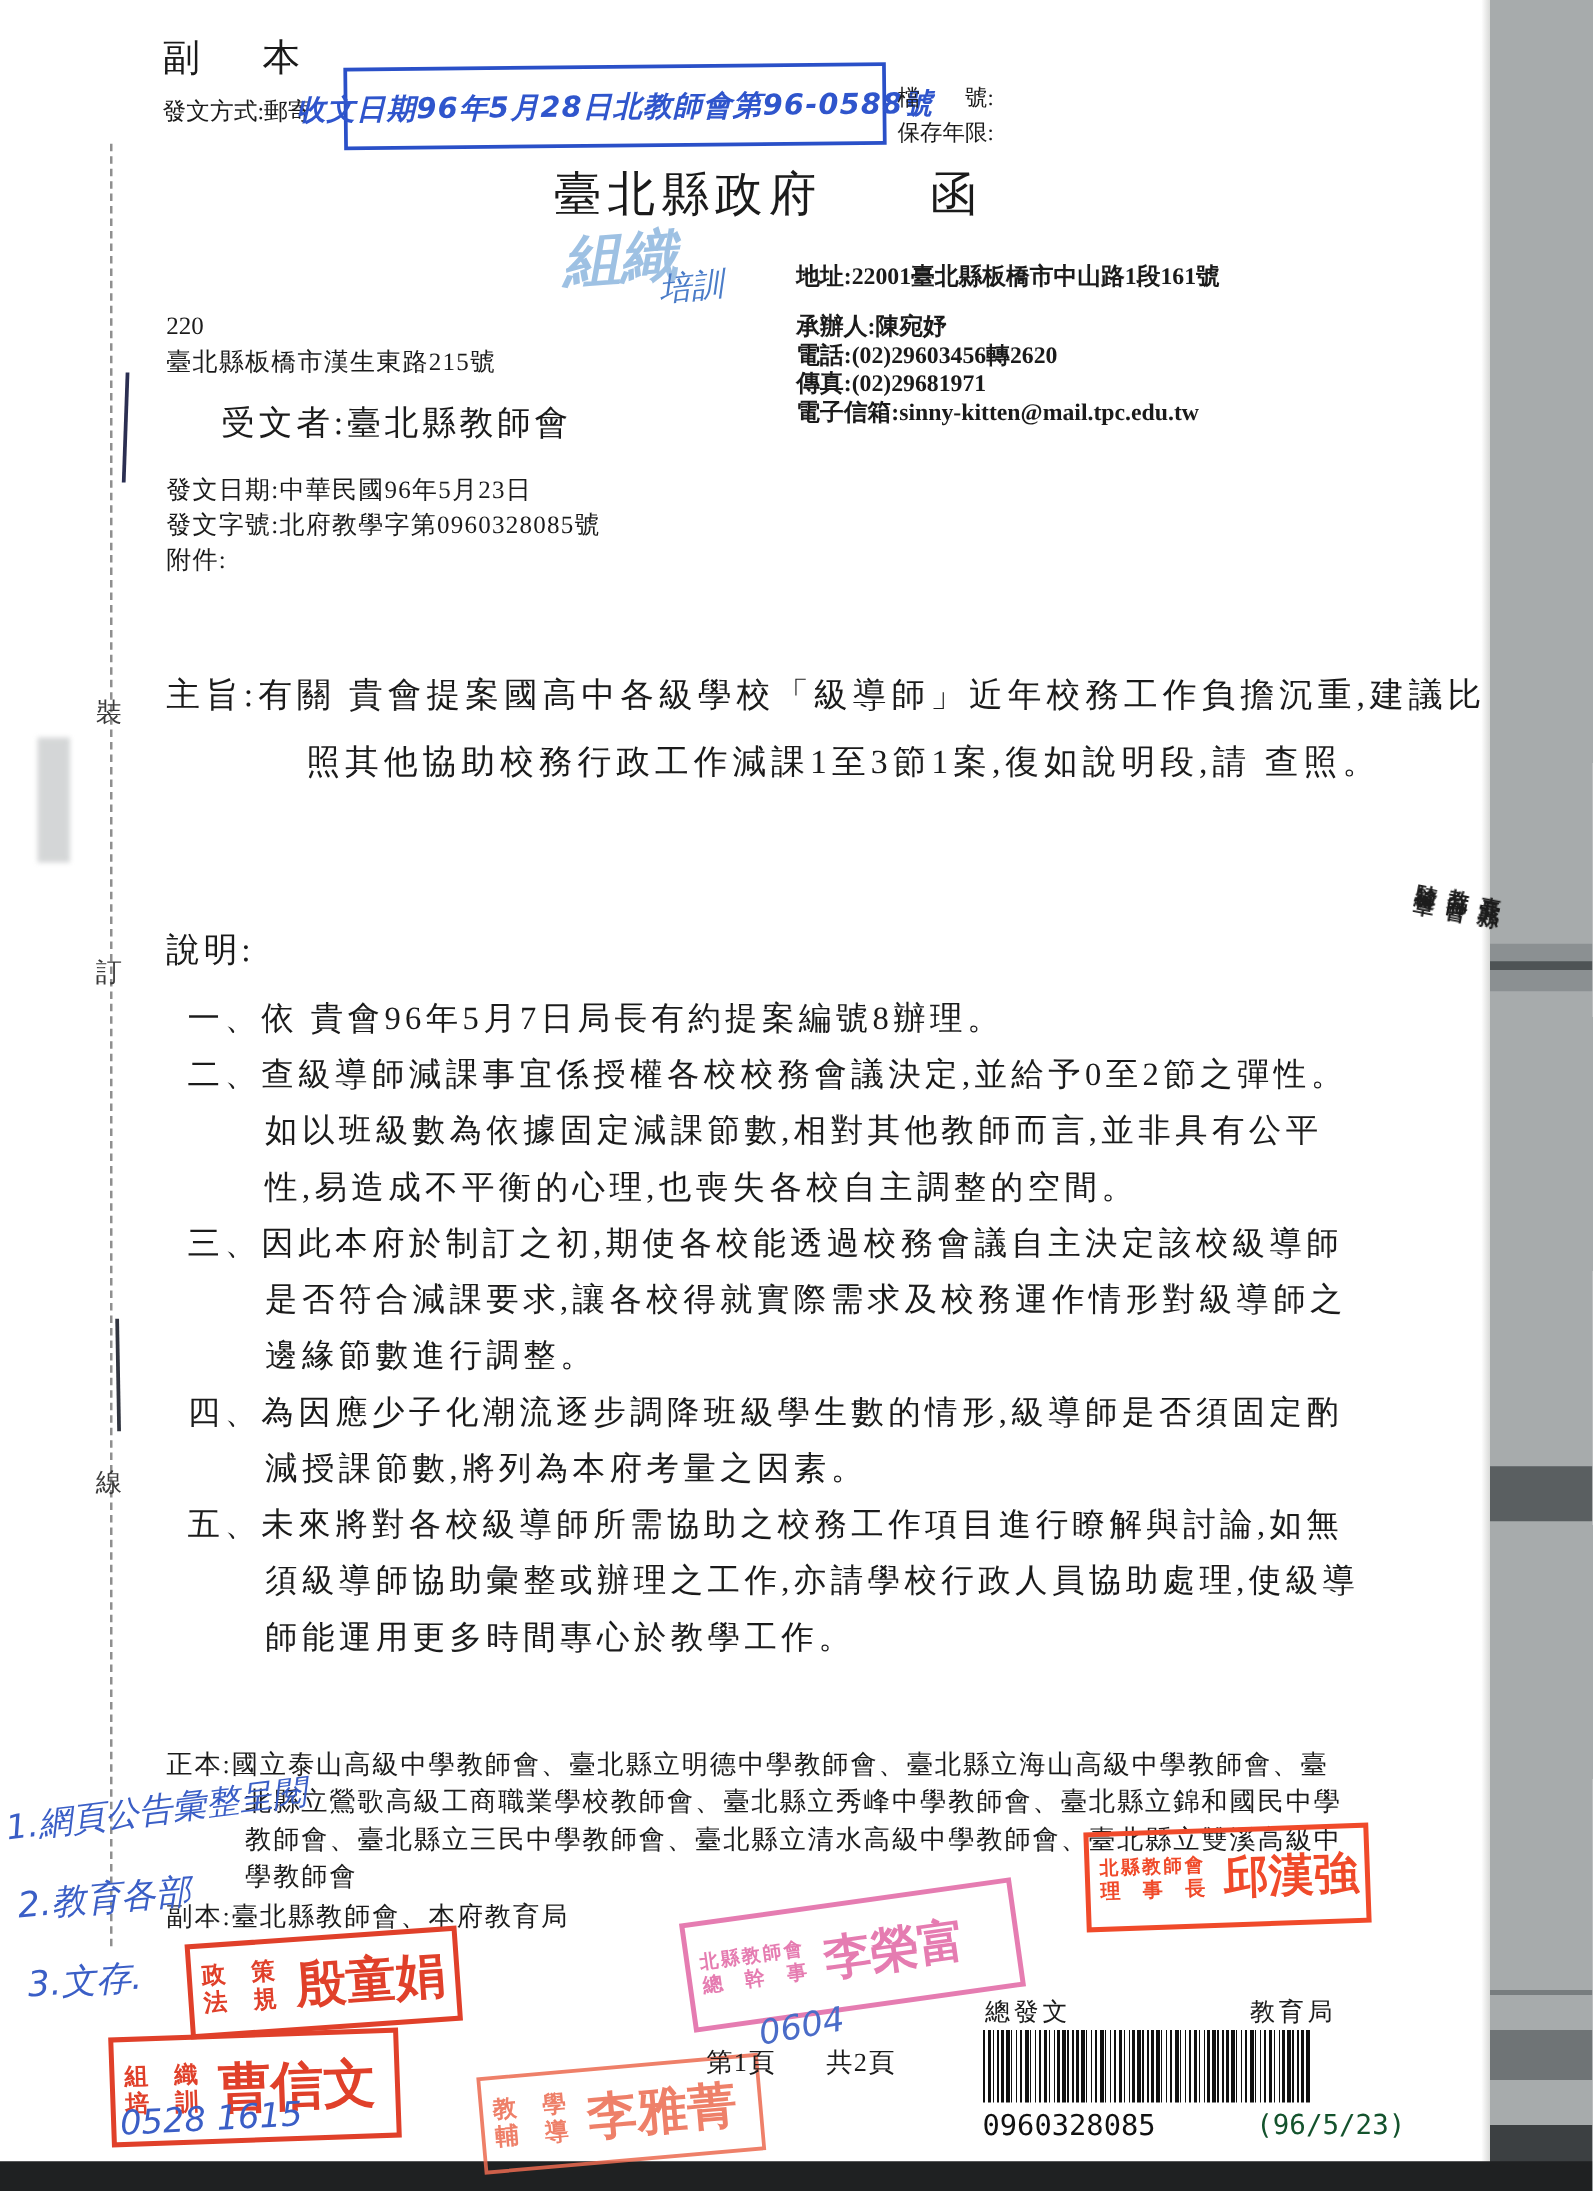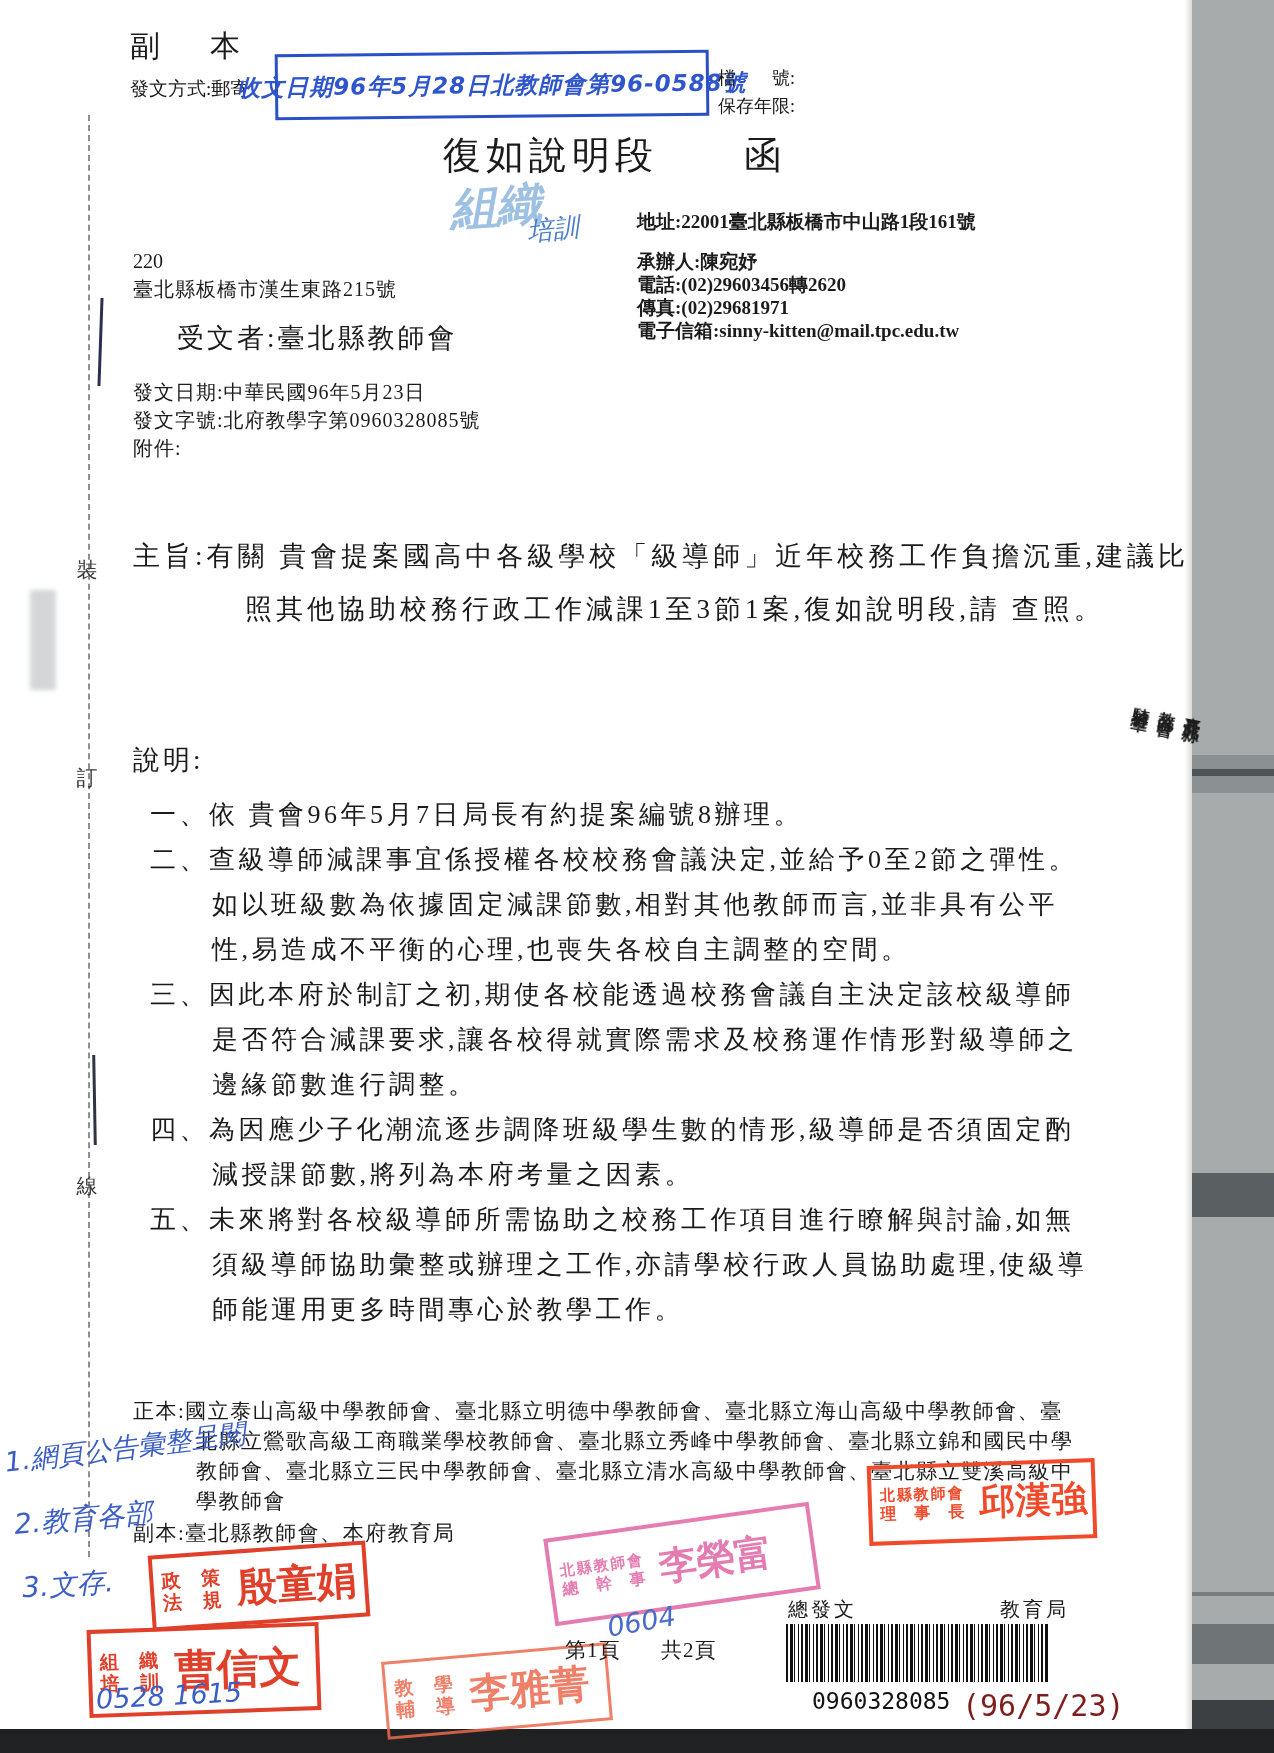--- a/index.html
+++ b/index.html
@@ -72,21 +72,21 @@
   <div class="abs doc" style="left:130px;top:26px;font-size:30px;letter-spacing:10px;">副　本</div>
   <div class="abs doc" style="left:130px;top:76px;font-size:19px;">發文方式:郵寄</div>
 
   <div class="abs hw" id="received-stamp">
     <span>收文日期96年5月28日北教師會第96-0588號</span>
   </div>
 
   <div class="abs doc" style="left:718px;top:66px;font-size:18px;">檔　　號:</div>
   <div class="abs doc" style="left:718px;top:94px;font-size:18px;">保存年限:</div>
 
-  <div class="abs doc" style="left:443px;top:130px;font-size:38px;letter-spacing:5px;">復如說明段　　函</div>
+  <div class="abs doc" style="left:443px;top:130px;font-size:38px;letter-spacing:5px;">臺北縣政府　　函</div>
 
   <div class="abs hw" style="left:450px;top:176px;font-size:46px;font-weight:bold;color:rgba(125,172,218,.75);transform:rotate(-4deg);">組織</div>
   <div class="abs hw" style="left:527px;top:212px;font-size:26px;color:#4a7cc8;transform:rotate(-6deg);">培訓</div>
 
   <div class="abs doc" style="left:637px;top:210px;font-size:19px;line-height:23px;font-weight:bold;">
     <div style="margin-bottom:17px;">地址:22001臺北縣板橋市中山路1段161號</div>
     <div>承辦人:陳宛妤</div>
     <div>電話:(02)29603456轉2620</div>
     <div>傳真:(02)29681971</div>
     <div>電子信箱:sinny-kitten@mail.tpc.edu.tw</div>
@@ -173,16 +173,16 @@
   <div class="abs doc" style="left:565px;top:1636px;font-size:21px;letter-spacing:1px;">
     <span>第1頁</span>
     <span style="display:inline-block;width:28px;"></span>
     <span>共2頁</span>
   </div>
 
   <div class="abs doc" style="left:788px;top:1596px;font-size:20px;letter-spacing:3px;">總發文</div>
   <div class="abs doc" style="left:1000px;top:1596px;font-size:20px;letter-spacing:3px;">教育局</div>
 
   <div class="abs" id="barcode"></div>
-  <div class="abs mono" style="left:812px;top:1688px;font-size:23px;color:#111;">0960328085</div>
-  <div class="abs mono" style="left:962px;top:1688px;font-size:30px;color:#7f1d1d;">(96/5/23)</div>
+  <div class="abs mono" style="left:786px;top:1688px;font-size:23px;color:#111;">0960328085</div>
+  <div class="abs mono" style="left:1005px;top:1688px;font-size:22px;color:#14532d;">(96/5/23)</div>
 
 </div>
 
 </body></html>

